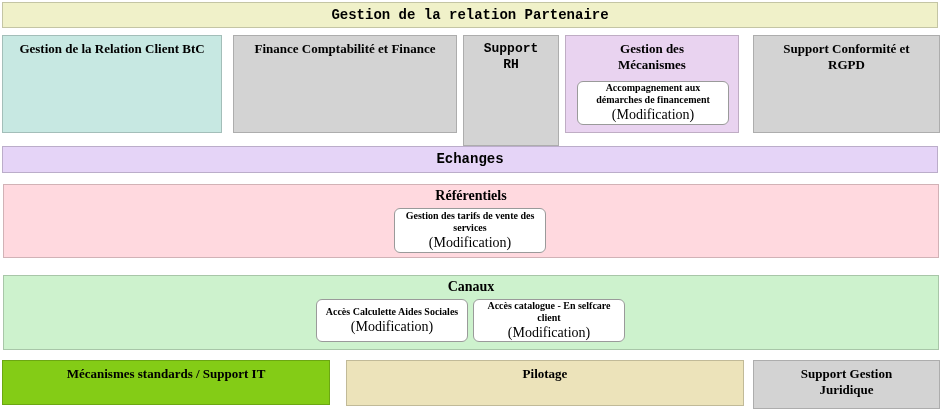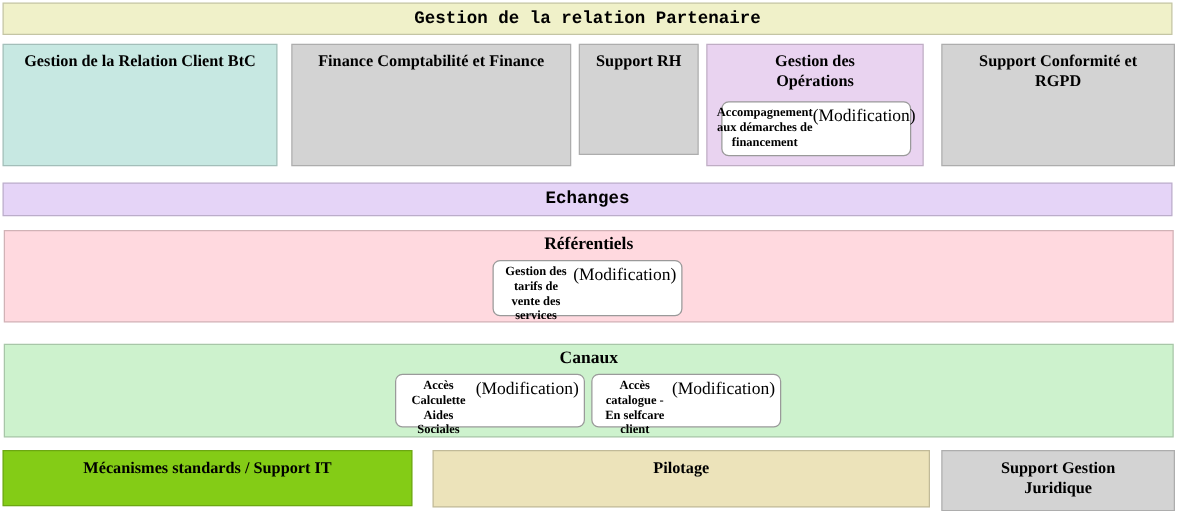--- a/index.html
+++ b/index.html
@@ -6,21 +6,21 @@
   .canvas{
     position:relative;width:942px;height:409px;background:#ffffff;overflow:hidden;
     font-family:"Liberation Serif","DejaVu Serif",serif;color:#000;
   }
   .band,.block{position:absolute;box-sizing:border-box;border:1px solid rgba(0,0,0,0.18);}
   .band-title{font-weight:bold;text-align:center;font-size:14px;line-height:1.2;}
   .vcenter{display:flex;align-items:center;justify-content:center;font-family:Liberation Mono, monospace;}
   .block-title{font-weight:bold;text-align:center;font-size:13px;line-height:1.25;padding-top:5px;margin:0 auto;}
   .subbox{
     position:absolute;box-sizing:border-box;background:#fff;border:1px solid #9a9a9a;
-    border-radius:6px;text-align:center;padding:3px 4px;display:flex;flex-direction:row;
+    border-radius:6px;text-align:center;padding:3px 4px;display:flex;flex-direction:column;
     justify-content:center;
   }
   .subbox-name{font-weight:bold;font-size:10px;line-height:1.18;}
   .subbox-tag{font-size:14px;line-height:1.25;}
   .band-head{padding-top:3px;}
 </style>
 </head>
 <body>
 
 <div class="canvas">
@@ -30,26 +30,26 @@
   </div>
 
   <div class="block" style="left: 2px; top: 35px; width: 220px; height: 98px; background-color: rgb(199, 232, 226);">
     <div class="block-title" style="max-width:196px;">Gestion de la Relation Client BtC</div>
   </div>
 
   <div class="block" style="left: 233px; top: 35px; width: 224px; height: 98px; background-color: rgb(211, 211, 211);">
     <div class="block-title" style="max-width:190px;">Finance Comptabilité et Finance</div>
   </div>
 
-  <div class="block" style="left: 463px; top: 35px; width: 96px; height: 89px; background-color: rgb(211, 211, 211);">
+  <div class="block" style="left: 463px; top: 35px; width: 96px; height: 111px; background-color: rgb(211, 211, 211); font-family: Liberation Mono, monospace;">
     <div class="block-title" style="max-width:70px;">Support RH</div>
   </div>
 
   <div class="block" style="left: 565px; top: 35px; width: 174px; height: 98px; background-color: rgb(233, 211, 240);">
-    <div class="block-title" style="max-width:120px;">Gestion des Opérations</div>
+    <div class="block-title" style="max-width:120px;">Gestion des Mécanismes</div>
     <div class="subbox" style="left: 11px; top: 45px; width: 152px; height: 44px; background-color: rgb(255, 255, 255);">
       <div class="subbox-name">Accompagnement aux démarches de financement</div>
       <div class="subbox-tag">(Modification)</div>
     </div>
   </div>
 
   <div class="block" style="left: 753px; top: 35px; width: 187px; height: 98px; background-color: rgb(211, 211, 211);">
     <div class="block-title" style="max-width:160px;">Support Conformité et RGPD</div>
   </div>
 

